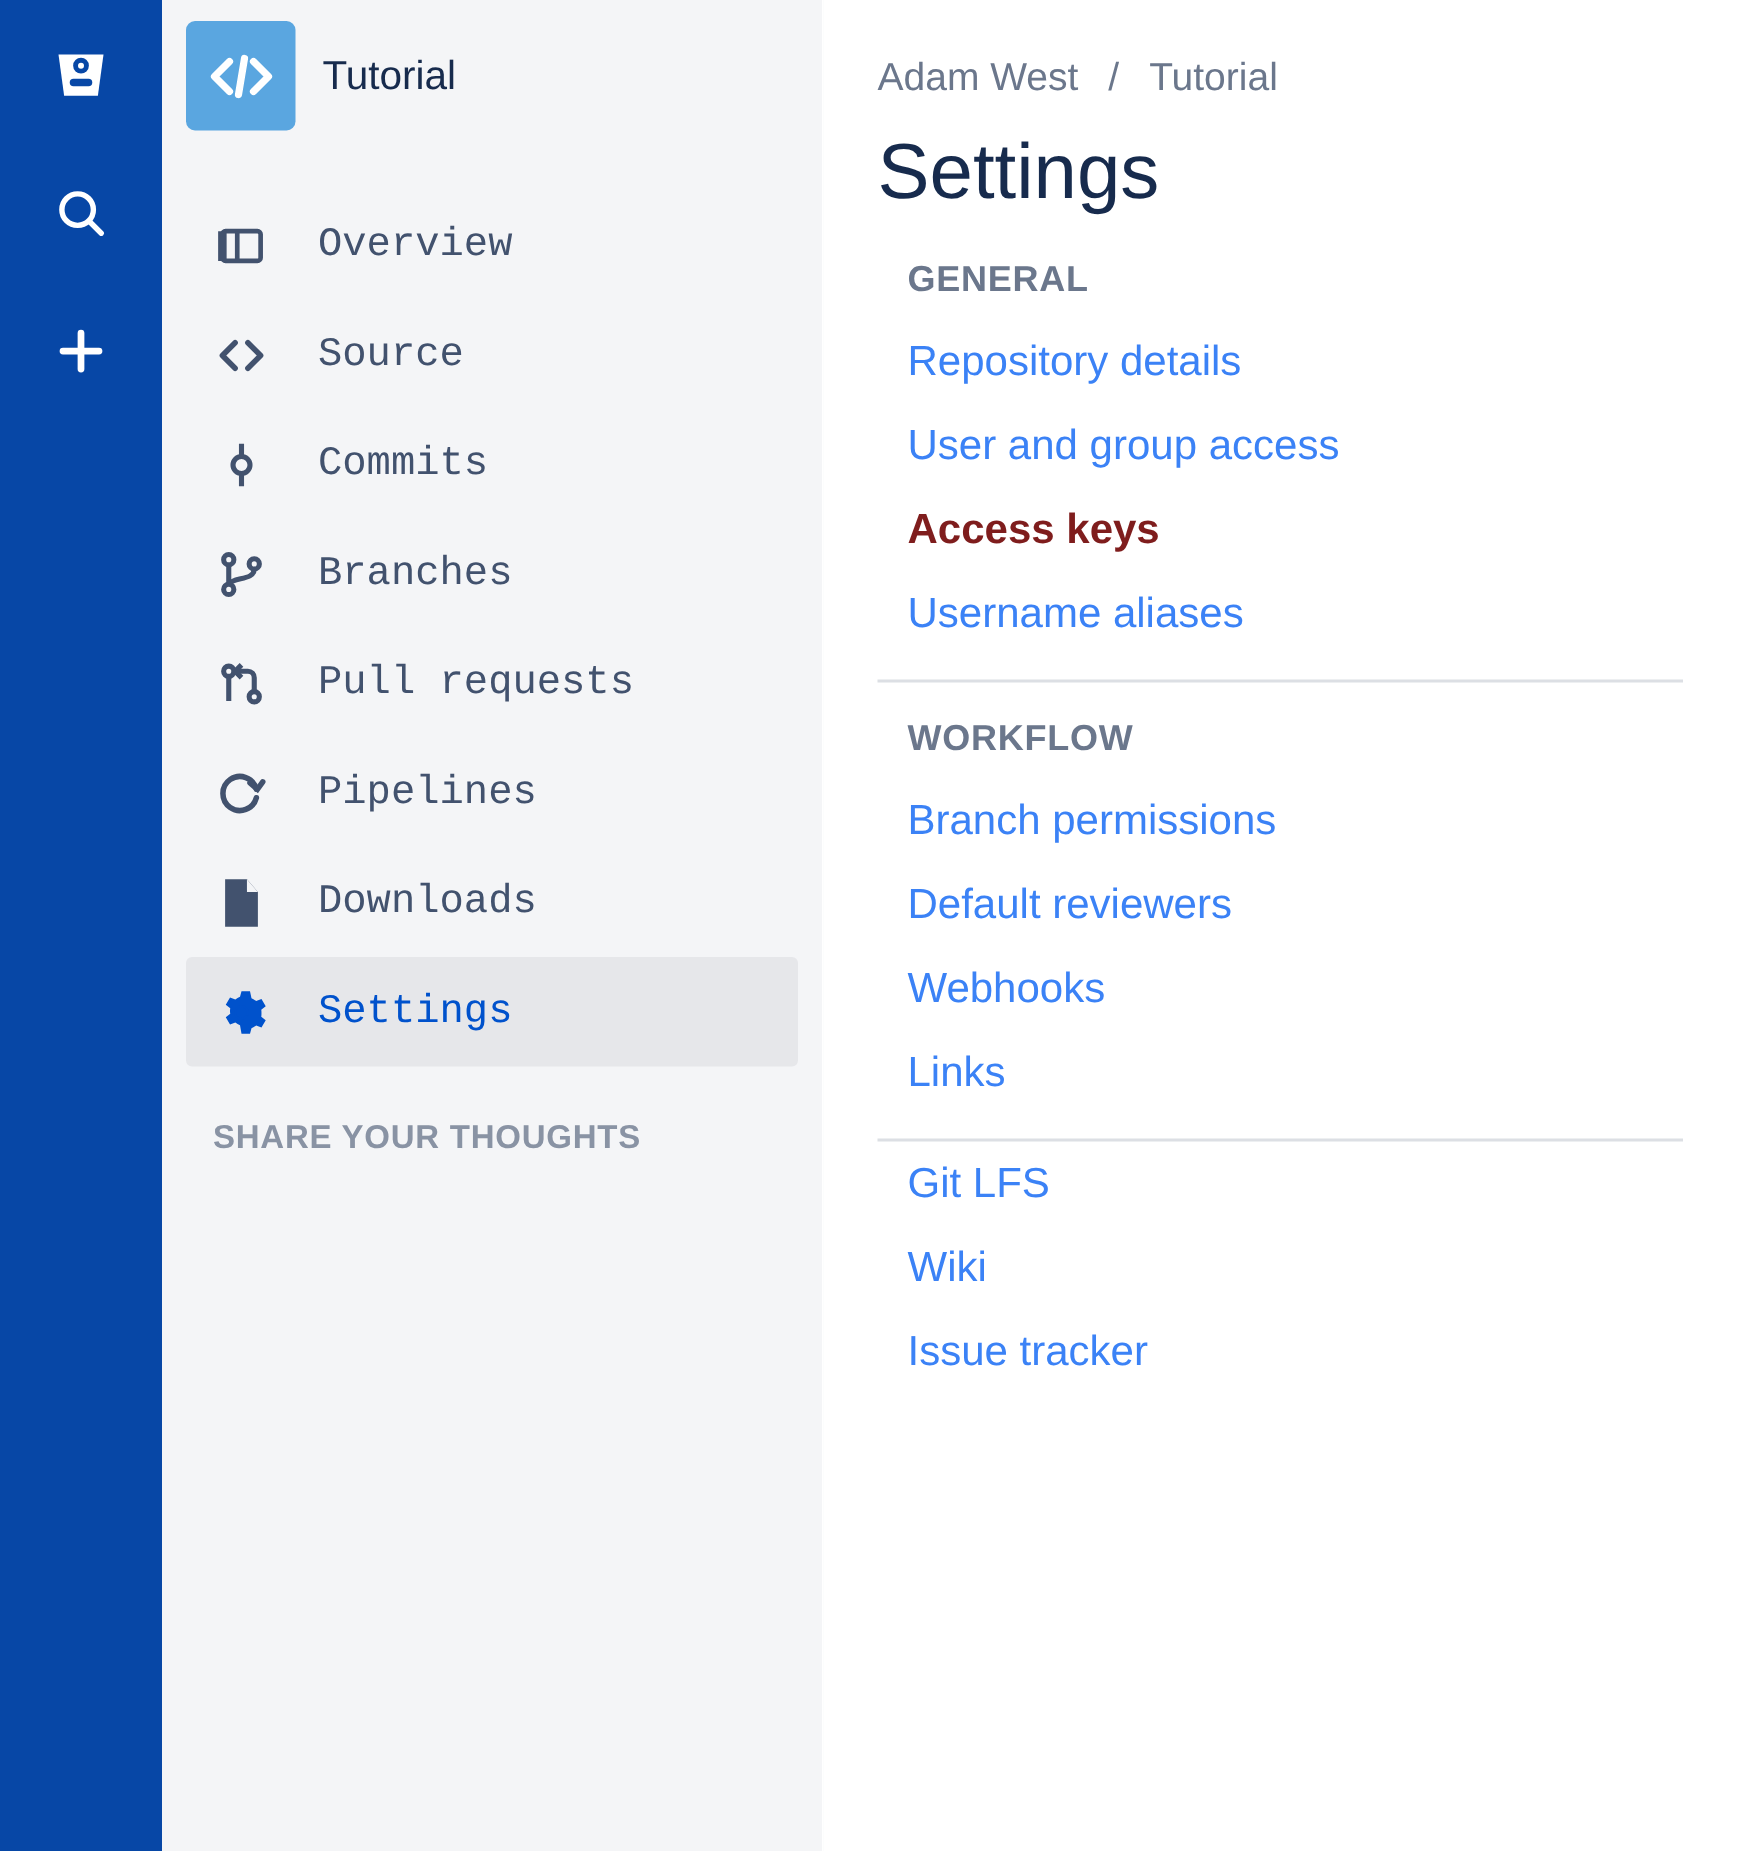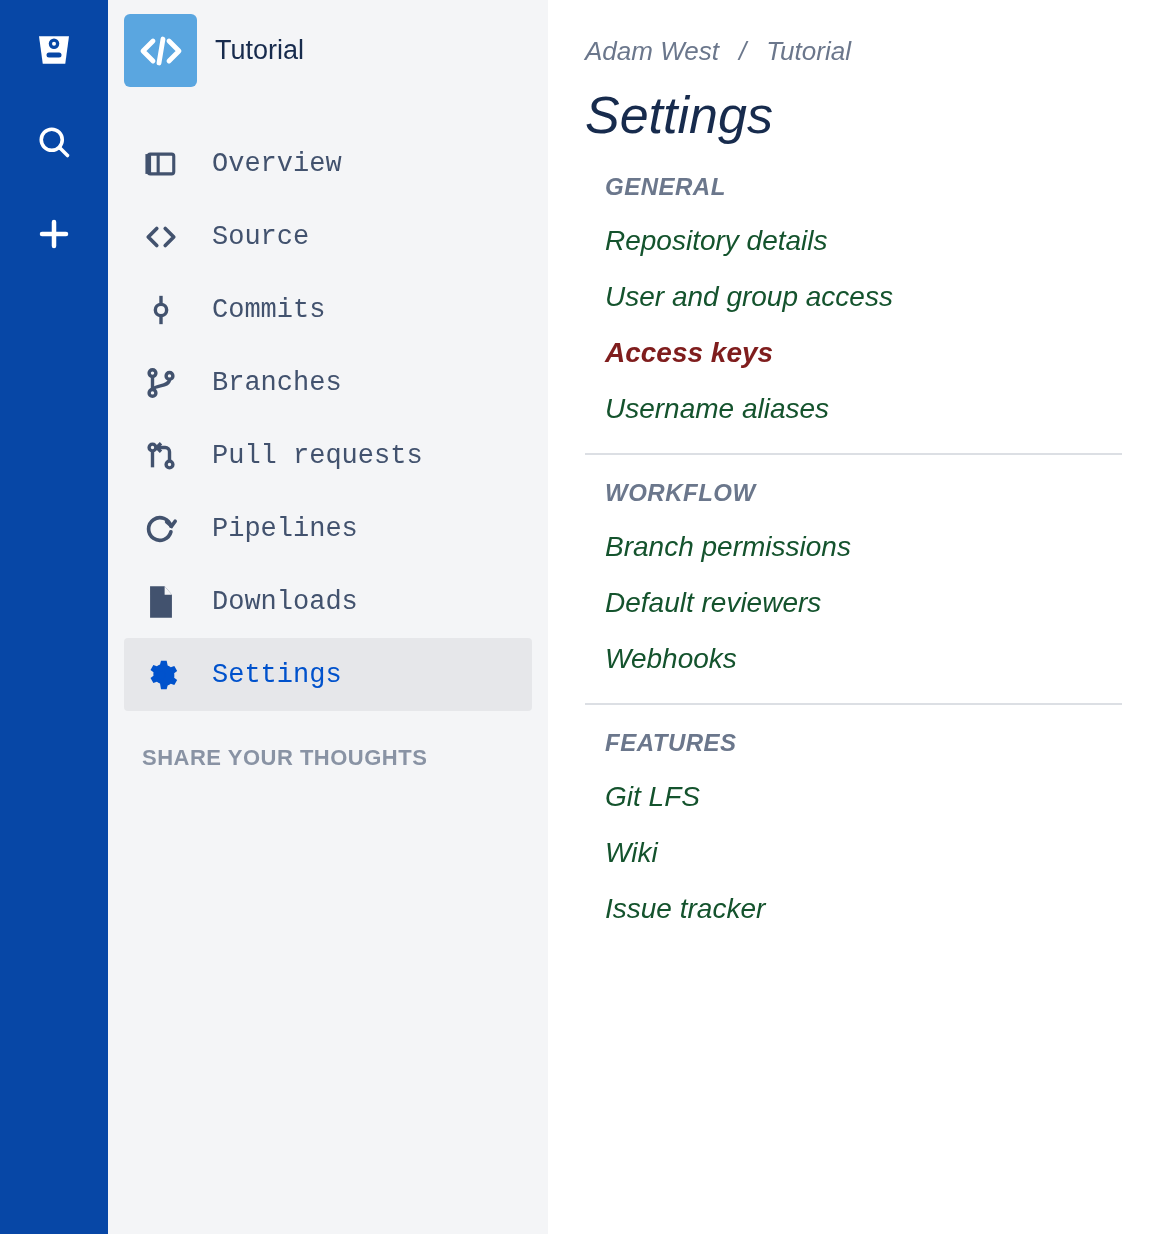--- a/index.html
+++ b/index.html
@@ -99,21 +99,20 @@
     letter-spacing: 0.5px;
     color: #8993a4;
     margin: 34px 0 8px 18px;
   }
 
   
   .main {
     flex: 1;
     padding: 36px 36px 12px 36px;
     overflow: hidden;
-    font-style: italic;
   }
   .breadcrumb {
     display: flex;
     align-items: center;
     gap: 20px;
     font-size: 26px;
     color: #6b778c;
   }
   .breadcrumb a { color: #6b778c; text-decoration: none; cursor:pointer;}
   .breadcrumb .sep { color: #6b778c; }
@@ -132,21 +131,21 @@
     margin-top: 24px;
     margin-bottom: 12px;
     padding-left: 20px;
   }
   .link-list { list-style:none; }
   .link-item {
     font-size: 28px;
     padding: 12px 0 12px 20px;
     cursor: pointer;
   }
-  .link-item a { color: #14532d; text-decoration: none; }
+  .link-item a { color: #3b82f6; text-decoration: none; }
   .link-item.active a { color: #7f1d1d; font-weight: 700; }
   .group-divider {
     border: none;
     border-top: 2px solid #dcdfe4;
     margin: 16px 0 0 0;
   }
 </style>
 </head>
 <body>
 
@@ -296,22 +295,22 @@
     <li class="link-item active"><a>Access keys</a></li>
     <li class="link-item"><a>Username aliases</a></li>
   </ul>
   <hr class="group-divider">
 
   <div class="group-heading">WORKFLOW</div>
   <ul class="link-list">
     <li class="link-item"><a>Branch permissions</a></li>
     <li class="link-item"><a>Default reviewers</a></li>
     <li class="link-item"><a>Webhooks</a></li>
+    <li class="link-item"><a>Links</a></li>
   </ul>
   <hr class="group-divider">
 
-  <div class="group-heading">FEATURES</div>
   <ul class="link-list">
     <li class="link-item"><a>Git LFS</a></li>
     <li class="link-item"><a>Wiki</a></li>
     <li class="link-item"><a>Issue tracker</a></li>
   </ul>
 </main>
 
 </body></html>

